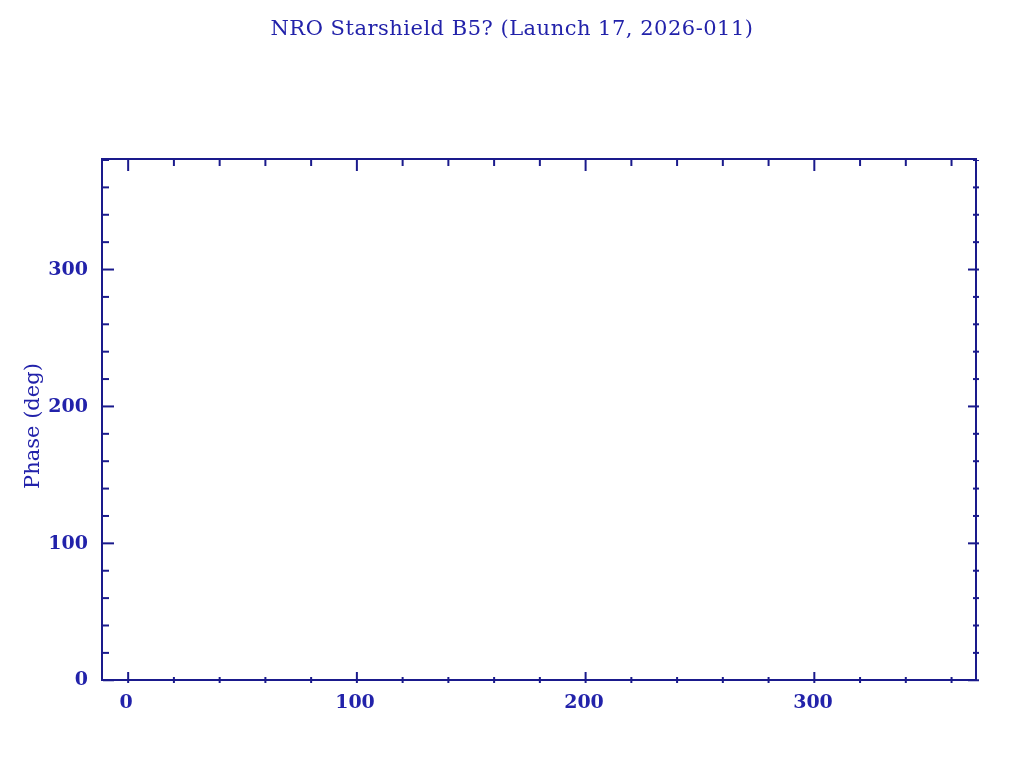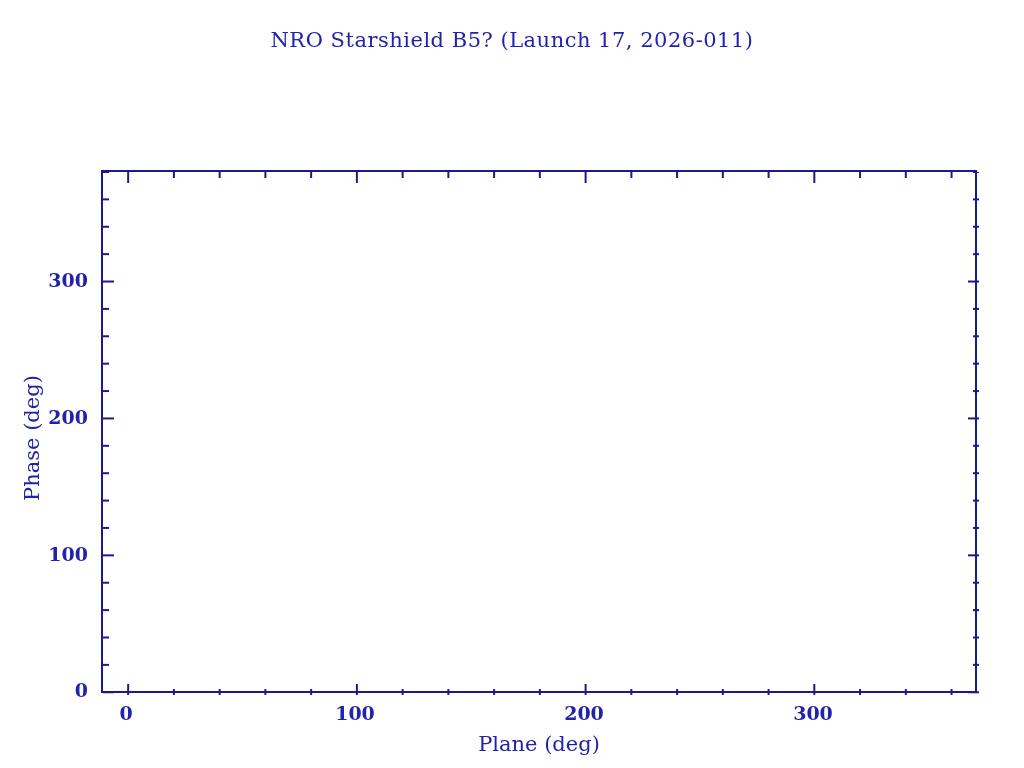--- a/index.html
+++ b/index.html
@@ -11,21 +11,21 @@
     width: 1024px;
     height: 768px;
     position: relative;
     overflow: hidden;
     font-family: "DejaVu Serif", "Liberation Serif", serif;
     color: #2222aa;
   }
 
   #figure {
     position: absolute;
-    left: 0; top: 12px;
+    left: 0; top: 0;
     width: 1024px;
     height: 664px;
     border-radius: 29px;
   }
 
   
   #chart-title {
     position: absolute;
     left: 0;
     top: 16px;
@@ -197,17 +197,16 @@
   <div class="tick-label xtick-label" style="left:81px;">0</div>
   <div class="tick-label xtick-label" style="left:310px;">100</div>
   <div class="tick-label xtick-label" style="left:539px;">200</div>
   <div class="tick-label xtick-label" style="left:768px;">300</div>
 
   <div class="tick-label ytick-label" style="left:8px; top:667px;">0</div>
   <div class="tick-label ytick-label" style="left:8px; top:531px;">100</div>
   <div class="tick-label ytick-label" style="left:8px; top:394px;">200</div>
   <div class="tick-label ytick-label" style="left:8px; top:257px;">300</div>
 
-  <div id="xaxis-title">Plane (deg)</div>
 
   <div id="yaxis-title">Phase (deg)</div>
 
 </div>
 
 </body></html>

